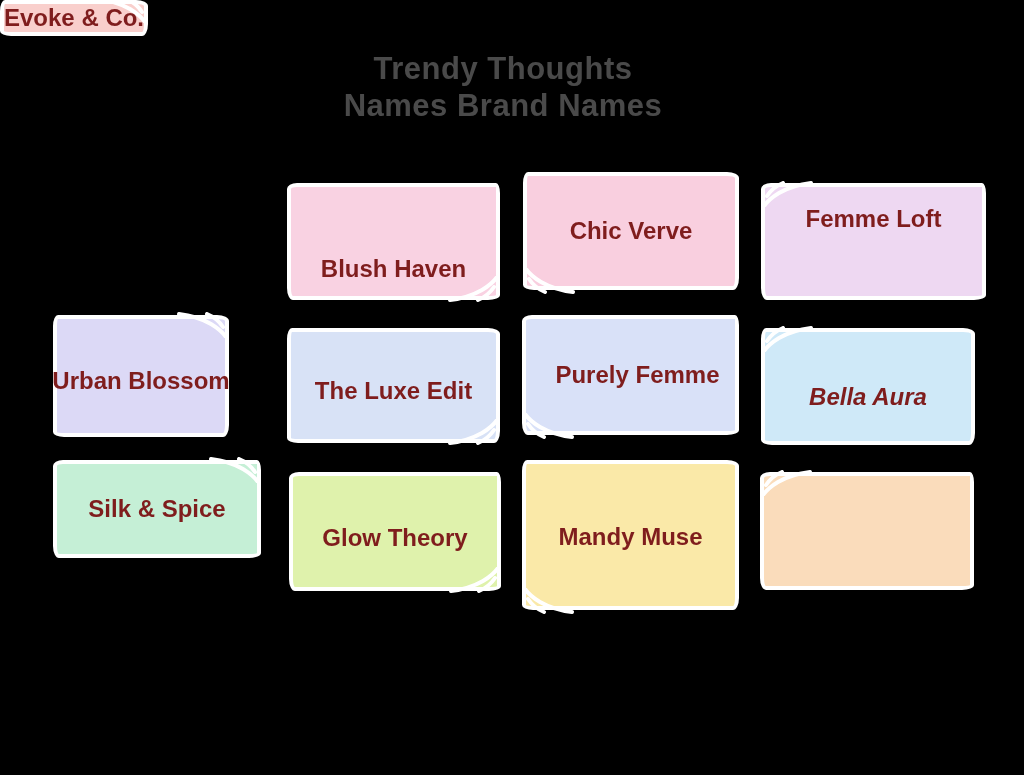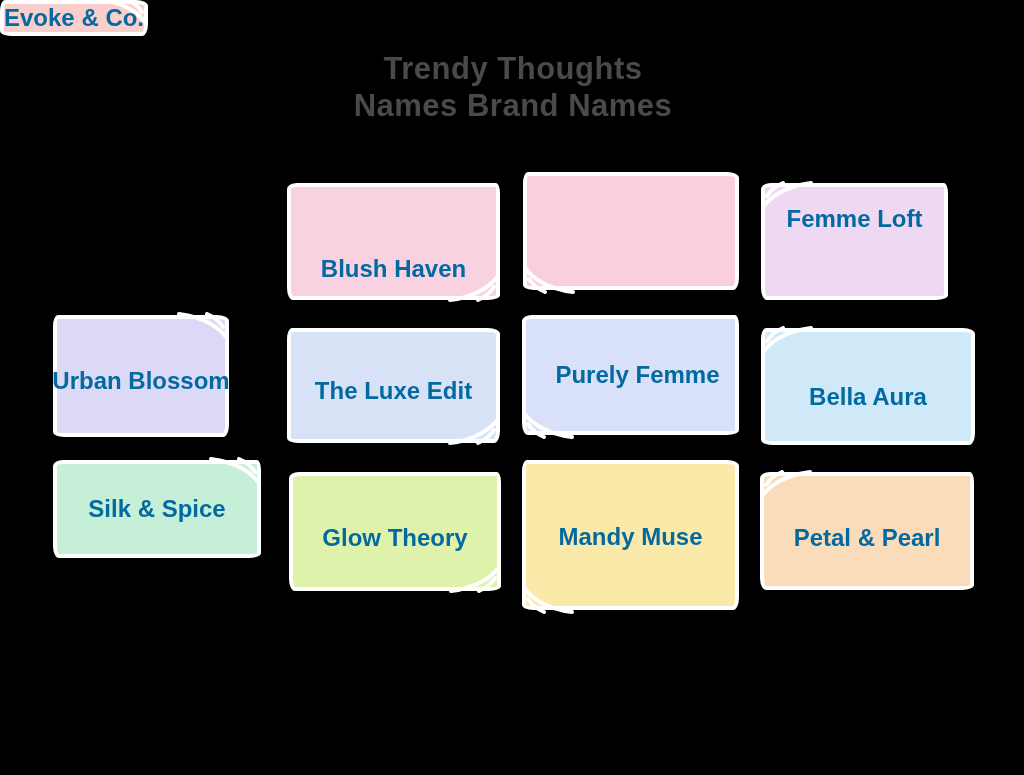--- a/index.html
+++ b/index.html
@@ -13,35 +13,35 @@
   .title{
     position:absolute;top:50px;left:0;width:1006px;
     text-align:center;font-weight:bold;line-height:37px;font-size:31px;
     letter-spacing:.5px;
   }
   
   .card{
     position:absolute;box-sizing:border-box;
     border:4px solid #fff;
     display:flex;align-items:center;justify-content:center;
-    color:#0369a1;font-weight:bold;font-size:24px;
+    color:#7f1d1d;font-weight:bold;font-size:24px;
   }
   .card .label{position:relative;z-index:2;white-space:nowrap;}
   
   .card.rA{border-radius:10px 4px 12px 6px / 6px 10px 5px 12px;}
   .card.rB{border-radius:5px 12px 6px 11px / 11px 6px 12px 5px;}
   
   .card:nth-of-type(1){left:53px;top:172px;width:208px;height:116px;}
   .card:nth-of-type(2){left:287px;top:183px;width:213px;height:117px;}
   .card:nth-of-type(3){left:523px;top:172px;width:216px;height:118px;}
-  .card:nth-of-type(4){left:761px;top:183px;width:187px;height:117px;}
+  .card:nth-of-type(4){left:761px;top:183px;width:225px;height:117px;}
   .card:nth-of-type(5){left:53px;top:315px;width:176px;height:122px;}
   .card:nth-of-type(6){left:287px;top:328px;width:213px;height:115px;}
   .card:nth-of-type(7){left:522px;top:315px;width:217px;height:120px;padding-left:14px;}
-  .card:nth-of-type(8){left:761px;top:328px;width:214px;height:117px;}
+  .card:nth-of-type(8){left:761px;top:328px;width:214px;height:117px;font-style:italic;}
   .card:nth-of-type(9){left:53px;top:460px;width:208px;height:98px;}
   .card:nth-of-type(10){left:289px;top:472px;width:212px;height:119px;}
   .card:nth-of-type(11){left:522px;top:460px;width:217px;height:150px;}
   .card:nth-of-type(12){left:760px;top:472px;width:214px;height:118px;}
   
   .card:nth-of-type(2) .label{transform:translateY(9px);margin-top:36px;}
   .card:nth-of-type(4) .label{transform:translateY(-23px);}
   .card:nth-of-type(5) .label{transform:translateY(5px);}
   .card:nth-of-type(6) .label{transform:translateY(5px);}
   .card:nth-of-type(8) .label{transform:translateY(10px);}
@@ -54,34 +54,35 @@
   .curl.br{right:-4px;bottom:-6px;}
   .curl.bl{left:-4px;bottom:-8px;transform:scaleX(-1);}
   .curl.tl{left:-4px;top:-6px;transform:scale(-1,-1);}
   .curl.tr{right:-4px;top:-7px;transform:scaleY(-1);}
 </style>
 </head>
 <body>
 
 <div class="board">
 
-  <div class="title" style="color: rgb(74, 74, 74); padding-left: 10px;">
+  <div class="title" style="color: rgb(74, 74, 74);">
     <div>Trendy Thoughts</div>
     <div>Names Brand Names</div>
   </div>
 
   <div class="card rA" style="background: rgb(249, 210, 226);">
     <span class="label">Blush Haven</span>
     <svg class="curl br" viewBox="0 0 52 26">
         <path d="M2 24 Q 20 22 34 14 Q 44 8 49 1"></path>
         <path d="M30 24 Q 40 20 46 11"></path>
       </svg>
   </div>
 
   <div class="card rB" style="background: rgb(249, 207, 223);">
+    <span class="label">Chic Verve</span>
     <svg class="curl bl" viewBox="0 0 52 26">
         <path d="M2 24 Q 20 22 34 14 Q 44 8 49 1"></path>
         <path d="M30 24 Q 40 20 46 11"></path>
       </svg>
   </div>
 
   <div class="card rA" style="background: rgb(238, 216, 242);">
     <span class="label">Femme Loft</span>
     <svg class="curl tl" viewBox="0 0 52 26">
         <path d="M2 24 Q 20 22 34 14 Q 44 8 49 1"></path>
@@ -139,21 +140,20 @@
 
   <div class="card rB" style="background: rgb(250, 233, 168);">
     <span class="label">Mandy Muse</span>
     <svg class="curl bl" viewBox="0 0 52 26">
         <path d="M2 24 Q 20 22 34 14 Q 44 8 49 1"></path>
         <path d="M30 24 Q 40 20 46 11"></path>
       </svg>
   </div>
 
   <div class="card rA" style="background: rgb(250, 220, 187);">
-    <span class="label">Petal &amp; Pearl</span>
     <svg class="curl tl" viewBox="0 0 52 26">
         <path d="M2 24 Q 20 22 34 14 Q 44 8 49 1"></path>
         <path d="M30 24 Q 40 20 46 11"></path>
       </svg>
   </div>
 
   <div class="card rB" style="background: rgb(249, 207, 204);">
     <span class="label">Evoke &amp; Co.</span>
     <svg class="curl tr" viewBox="0 0 52 26">
         <path d="M2 24 Q 20 22 34 14 Q 44 8 49 1"></path>

